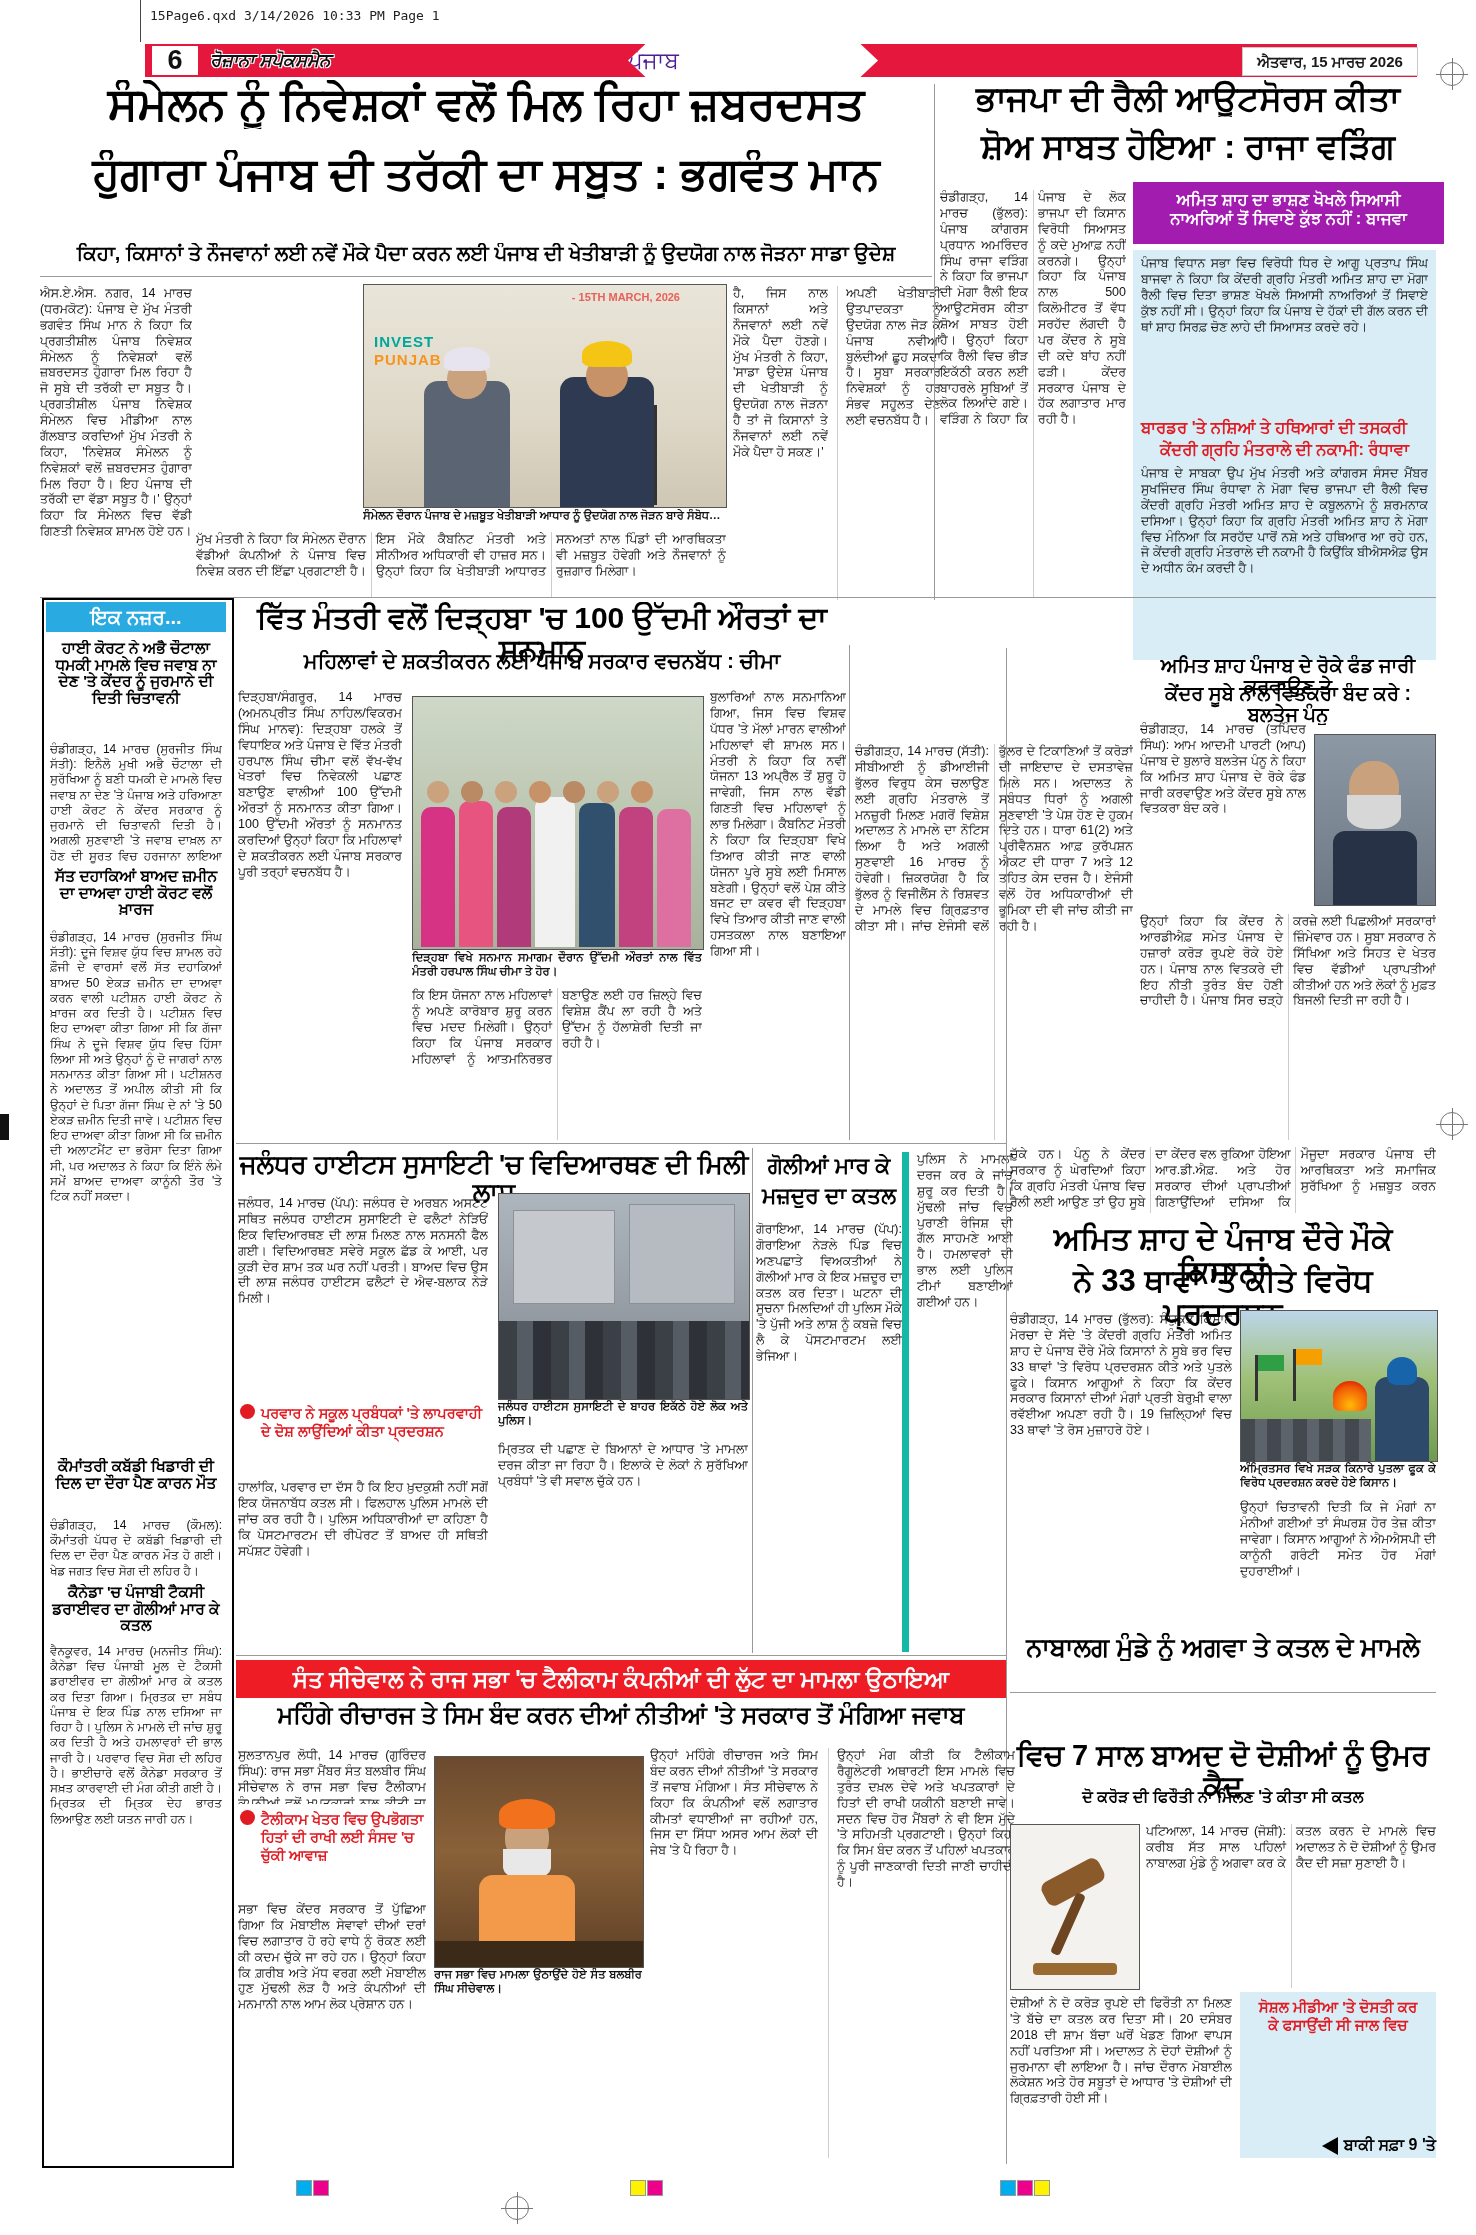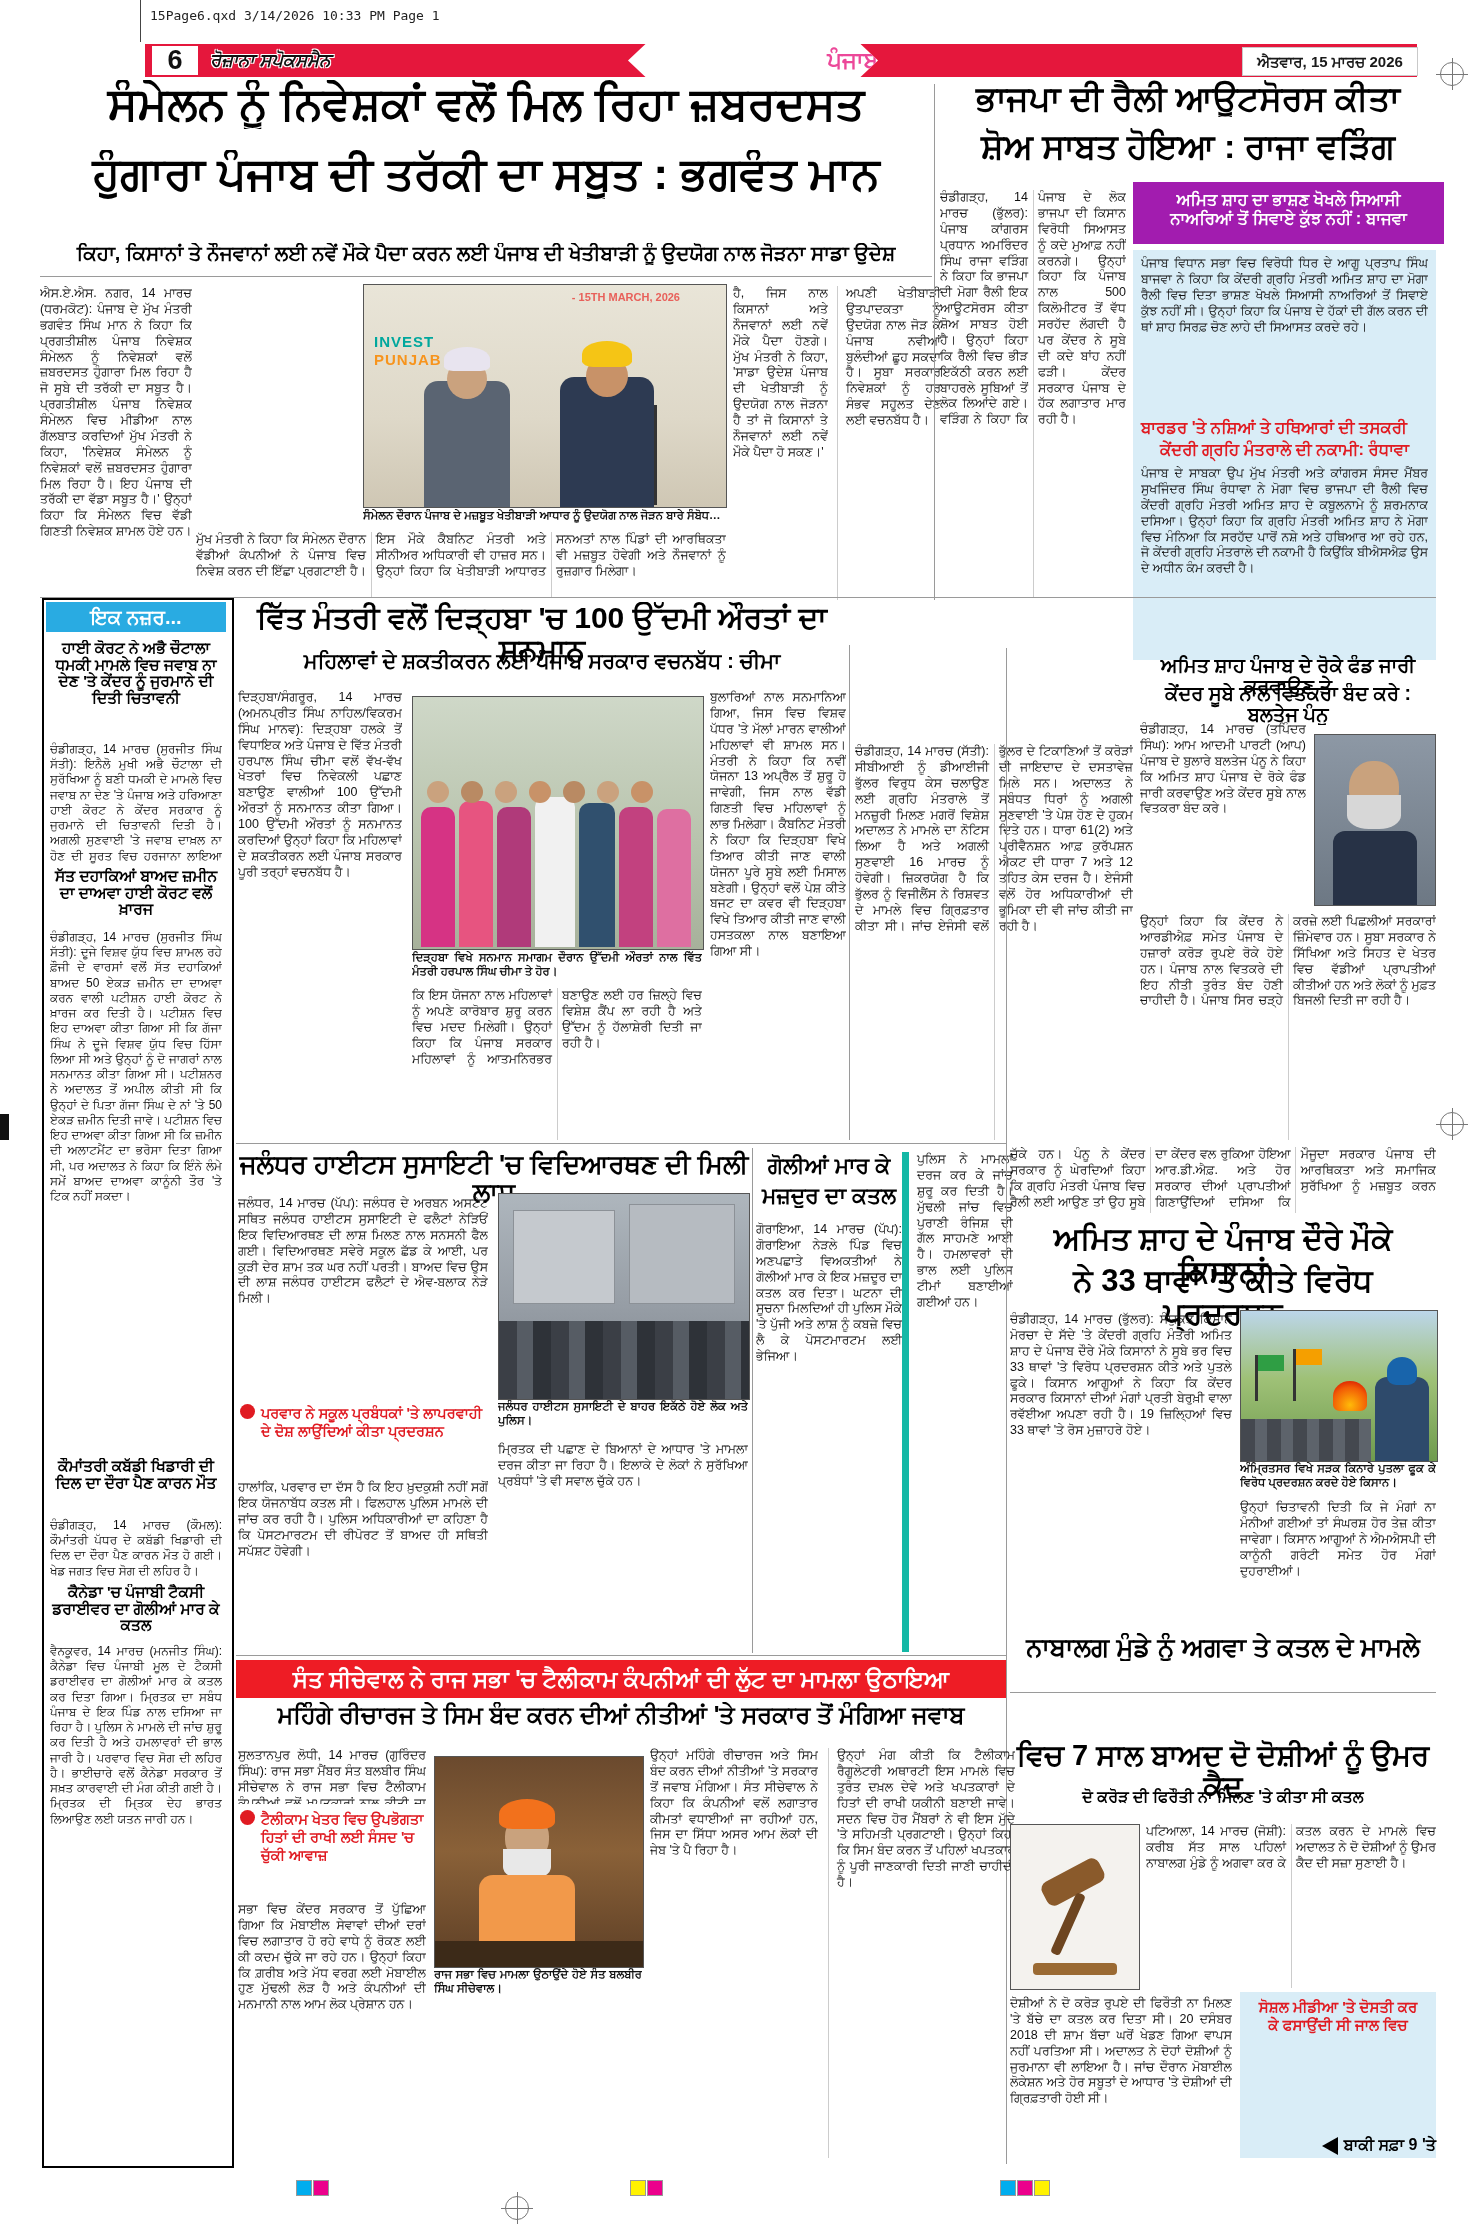--- a/index.html
+++ b/index.html
@@ -34,21 +34,21 @@
 
   <div class="regmark" style="left:1440px;top:62px"></div>
   <div class="regmark" style="left:1440px;top:1112px"></div>
   <div class="regmark" style="left:505px;top:2196px"></div>
   <div class="abs" style="left:0;top:1114px;width:9px;height:26px;background:#111"></div>
 
   <div class="abs" style="left:145px;top:44px;width:1272px;height:33px;background:#e5173c"></div>
   <div class="abs" style="left:152px;top:46px;width:46px;height:29px;background:#fff;text-align:center;font-size:27px;font-weight:900;color:#111;line-height:29px">6</div>
   <div class="abs outline-w" style="left:210px;top:50px;font-size:18px;font-weight:900;color:#111;font-style:italic">ਰੋਜ਼ਾਨਾ ਸਪੋਕਸਮੈਨ</div>
   <div class="abs" style="left:628px;top:44px;width:250px;height:33px;background:#fff;clip-path:polygon(0 50%,7% 0,93% 0,100% 50%,93% 100%,7% 100%)">
-    <div style="text-align:right;font-size:23px;font-weight:700;color:#ec4899;line-height:33px">ਪੰਜਾਬ</div>
+    <div style="text-align:left;font-size:23px;font-weight:400;color:#4c1d95;line-height:33px">ਪੰਜਾਬ</div>
   </div>
   <div class="abs" style="left:1242px;top:47px;width:174px;height:27px;background:#fff;border:1px solid #c9c9c9;text-align:center;font-size:15px;font-weight:bold;color:#1a1a1a;line-height:27px">ਐਤਵਾਰ, 15 ਮਾਰਚ 2026</div>
 
   <div class="abs hd" style="left:40px;top:80px;width:892px;font-size:45px">ਸੰਮੇਲਨ ਨੂੰ ਨਿਵੇਸ਼ਕਾਂ ਵਲੋਂ ਮਿਲ ਰਿਹਾ ਜ਼ਬਰਦਸਤ</div>
   <div class="abs hd" style="left:40px;top:150px;width:892px;font-size:45px">ਹੁੰਗਾਰਾ ਪੰਜਾਬ ਦੀ ਤਰੱਕੀ ਦਾ ਸਬੂਤ : ਭਗਵੰਤ ਮਾਨ</div>
   <div class="abs hd" style="left:40px;top:243px;width:892px;font-size:20px;font-weight:700">ਕਿਹਾ, ਕਿਸਾਨਾਂ ਤੇ ਨੌਜਵਾਨਾਂ ਲਈ ਨਵੇਂ ਮੌਕੇ ਪੈਦਾ ਕਰਨ ਲਈ ਪੰਜਾਬ ਦੀ ਖੇਤੀਬਾੜੀ ਨੂੰ ਉਦਯੋਗ ਨਾਲ ਜੋੜਨਾ ਸਾਡਾ ਉਦੇਸ਼</div>
   <div class="abs rule" style="left:40px;top:276px;width:892px;height:1px"></div>
 
   <div class="abs b" style="left:40px;top:286px;width:152px;height:314px">ਐਸ.ਏ.ਐਸ. ਨਗਰ, 14 ਮਾਰਚ (ਧਰਮਕੋਟ): ਪੰਜਾਬ ਦੇ ਮੁੱਖ ਮੰਤਰੀ ਭਗਵੰਤ ਸਿੰਘ ਮਾਨ ਨੇ ਕਿਹਾ ਕਿ ਪ੍ਰਗਤੀਸ਼ੀਲ ਪੰਜਾਬ ਨਿਵੇਸ਼ਕ ਸੰਮੇਲਨ ਨੂੰ ਨਿਵੇਸ਼ਕਾਂ ਵਲੋਂ ਜ਼ਬਰਦਸਤ ਹੁੰਗਾਰਾ ਮਿਲ ਰਿਹਾ ਹੈ ਜੋ ਸੂਬੇ ਦੀ ਤਰੱਕੀ ਦਾ ਸਬੂਤ ਹੈ। ਪ੍ਰਗਤੀਸ਼ੀਲ ਪੰਜਾਬ ਨਿਵੇਸ਼ਕ ਸੰਮੇਲਨ ਵਿਚ ਮੀਡੀਆ ਨਾਲ ਗੱਲਬਾਤ ਕਰਦਿਆਂ ਮੁੱਖ ਮੰਤਰੀ ਨੇ ਕਿਹਾ, 'ਨਿਵੇਸ਼ਕ ਸੰਮੇਲਨ ਨੂੰ ਨਿਵੇਸ਼ਕਾਂ ਵਲੋਂ ਜ਼ਬਰਦਸਤ ਹੁੰਗਾਰਾ ਮਿਲ ਰਿਹਾ ਹੈ। ਇਹ ਪੰਜਾਬ ਦੀ ਤਰੱਕੀ ਦਾ ਵੱਡਾ ਸਬੂਤ ਹੈ।' ਉਨ੍ਹਾਂ ਕਿਹਾ ਕਿ ਸੰਮੇਲਨ ਵਿਚ ਵੱਡੀ ਗਿਣਤੀ ਨਿਵੇਸ਼ਕ ਸ਼ਾਮਲ ਹੋਏ ਹਨ।</div>
 

